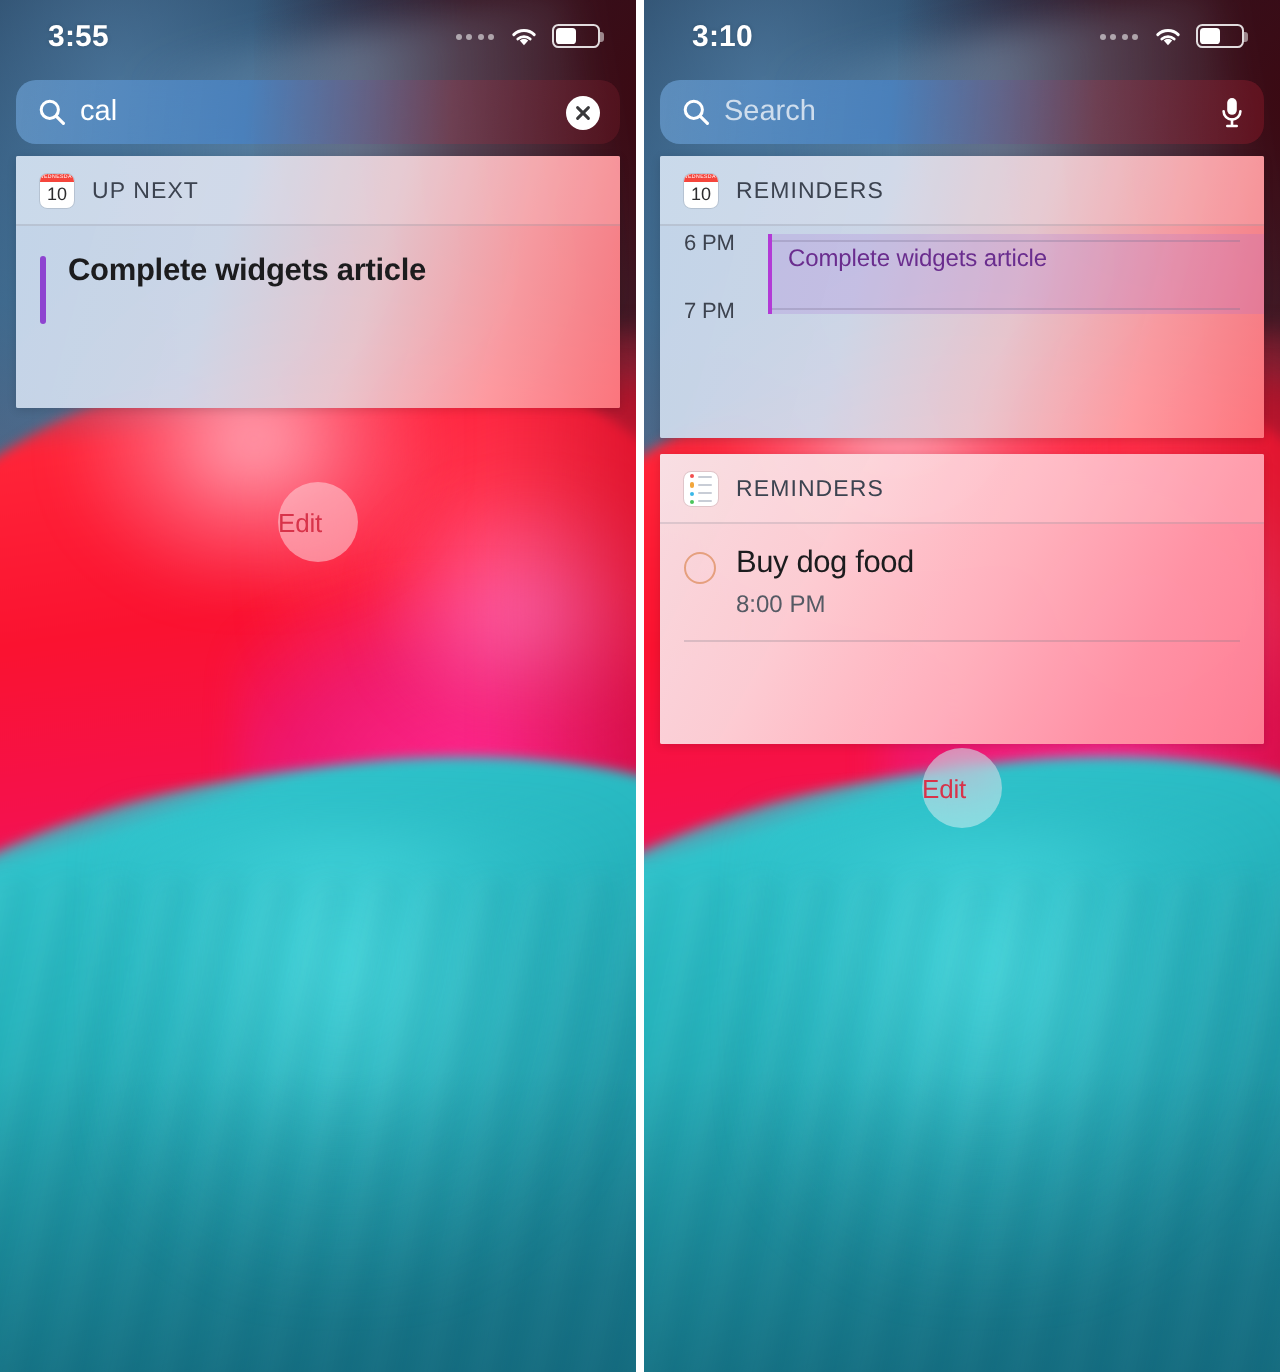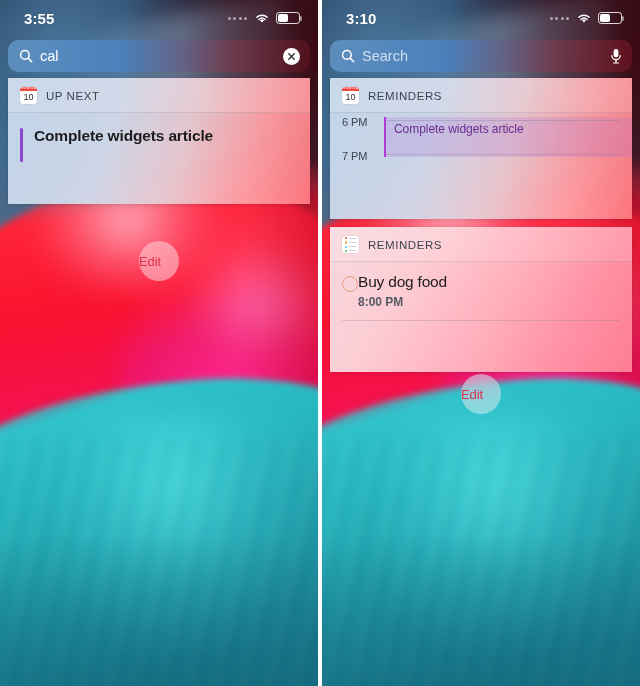--- a/index.html
+++ b/index.html
@@ -343,31 +343,31 @@
     display:flex; align-items:flex-start;
     padding:5px 0 0 8px;
   }
   .cal-event span {
     font-size:12px; color:#6a2d8e; font-weight:normal;
     letter-spacing:-0.05px;
   }
 
   
   .rem-body { padding:11px 12px 52px 12px; }
-  .rem-row { display:flex; gap:0; align-items:flex-start; }
+  .rem-row { display:flex; gap:10px; align-items:flex-start; }
   .rem-check {
     width:16px; height:16px; border-radius:50%;
     border:1.3px solid rgba(226,150,110,0.85);
     flex:0 0 auto; margin-top:3px;
   }
   .rem-title {
     font-size:15.5px; color:#1c1c1e; line-height:1.2;
     letter-spacing:-0.2px;
   }
-  .rem-time { font-size:12px; color:#555a64; margin-top:3px;font-weight:bold; }
+  .rem-time { font-size:12px; color:#555a64; margin-top:3px; }
   .rem-sep {
     height:0.5px; background:rgba(120,120,130,0.25);
     margin:11px 0 0 0;
   }
 
   
   .edit-btn {
     position:absolute;
     width:40px; height:40px;
     border-radius:50%;

